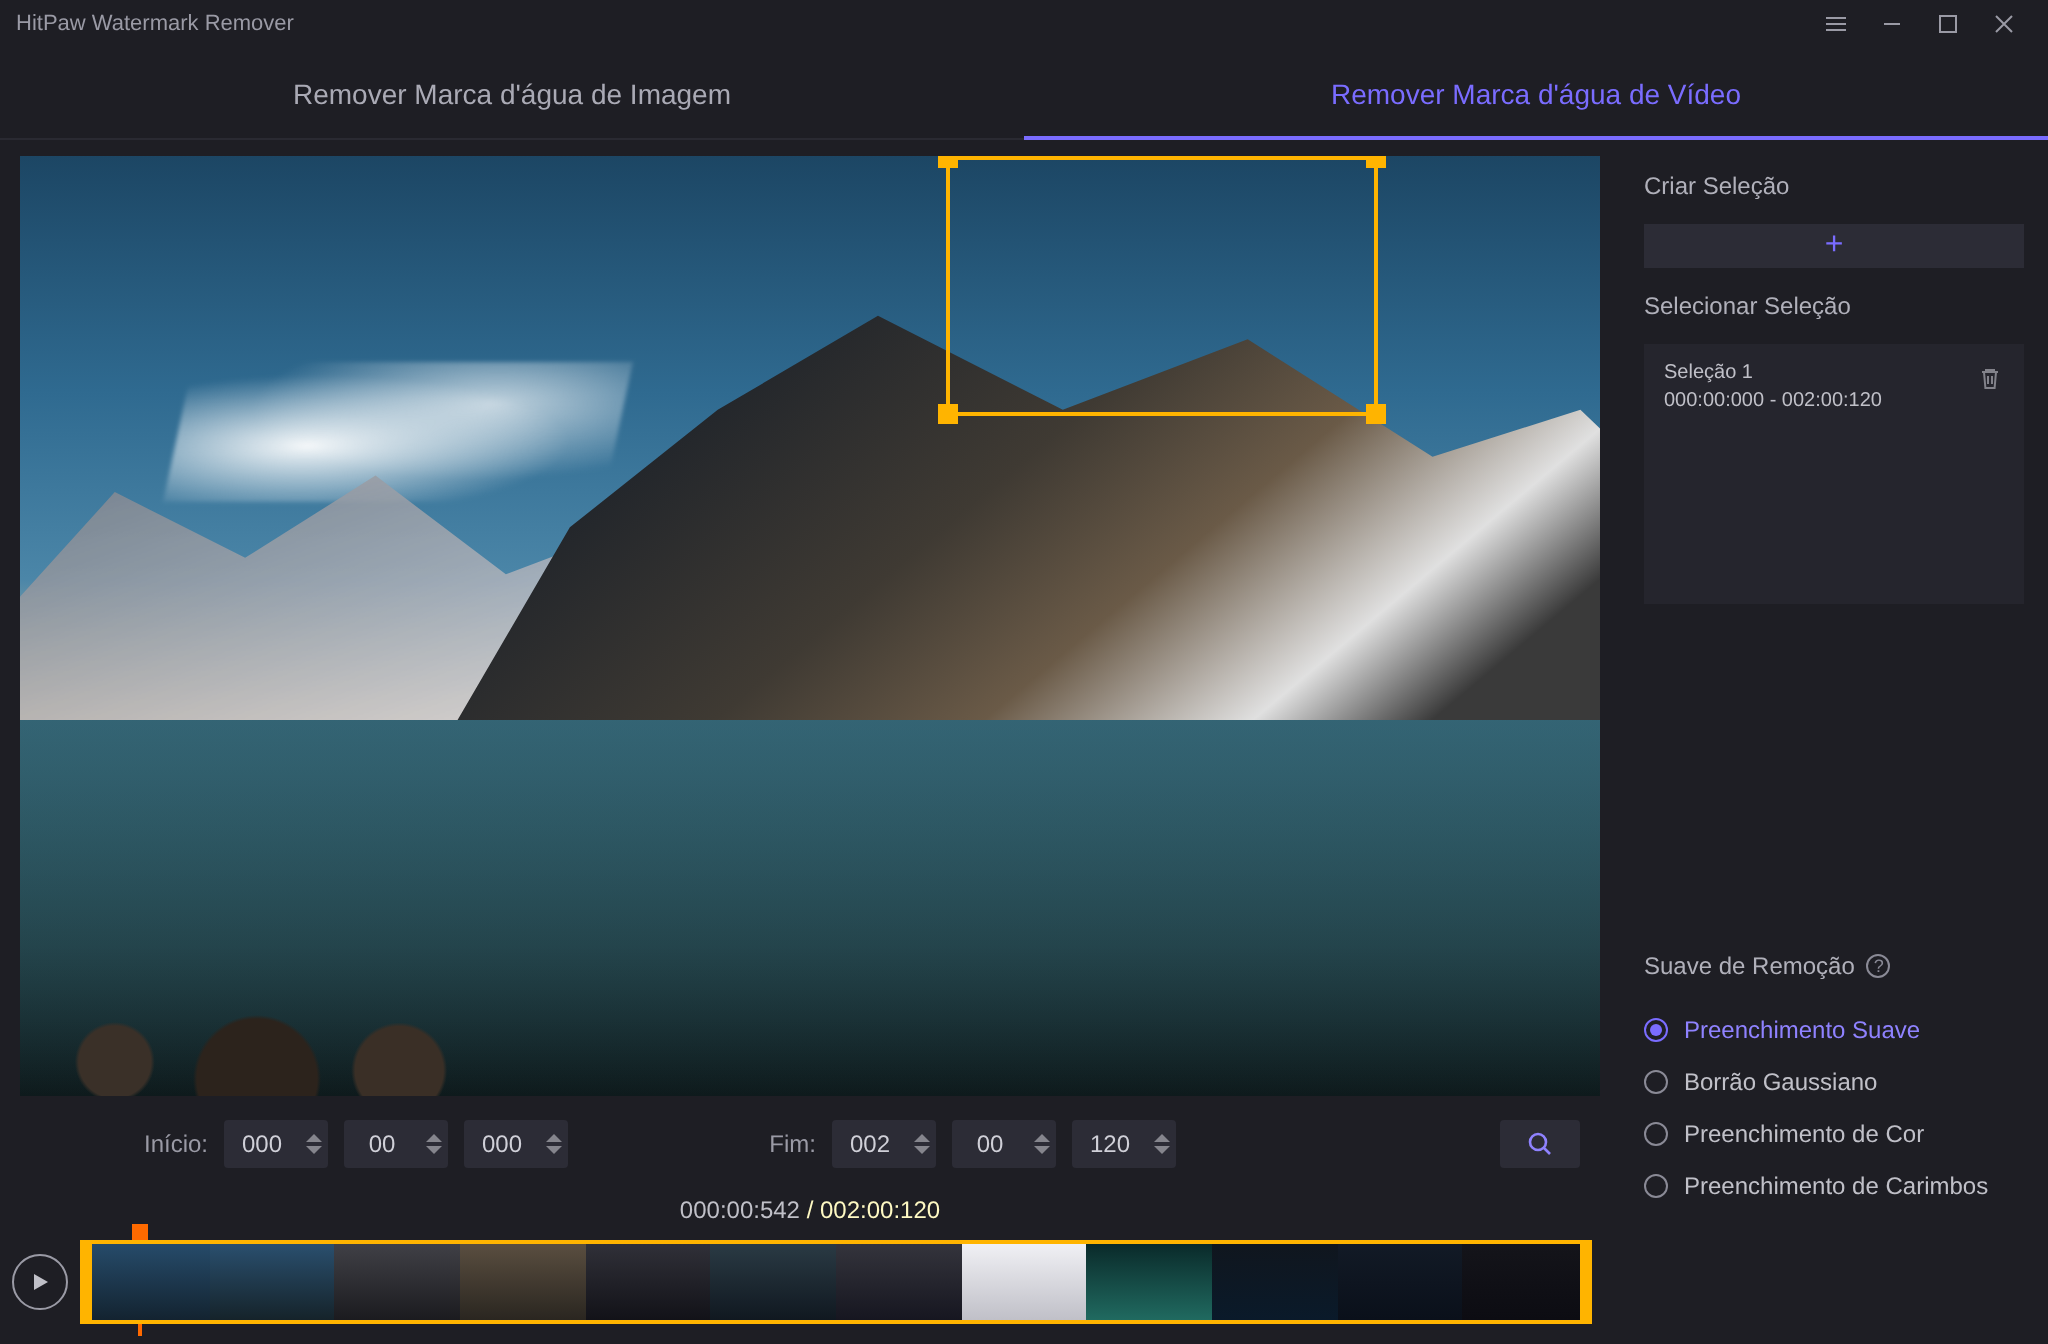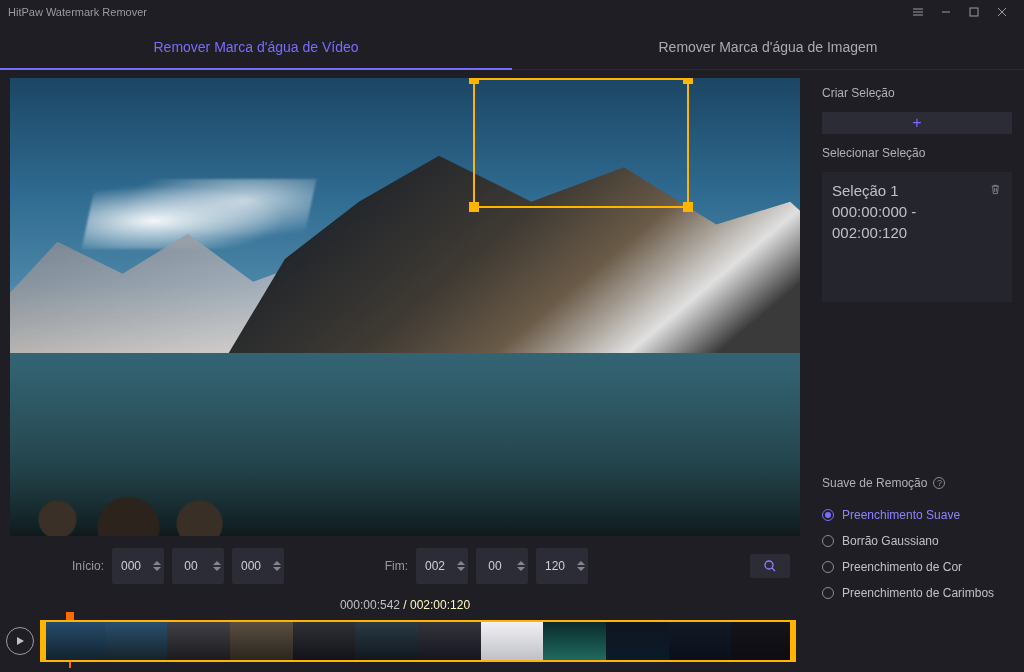--- a/index.html
+++ b/index.html
@@ -36,21 +36,21 @@
   .selbox { position: absolute; border: 2px solid #ffb400; top: 0px; left: 463px; width: 216px; height: 130px; }
   .handle { position: absolute; width: 10px; height: 10px; background: #ffb400; }
   .handle.tl { top: -6px; left: -6px; } 
   .handle.tr { top: -6px; right: -6px; }
   .handle.bl { bottom: -6px; left: -6px; }
   .handle.br { bottom: -6px; right: -6px; }
 
   
   .timectrl { display: flex; align-items: center; gap: 8px; padding: 8px 12px; font-size: 12px; color: #9a9aa5; margin-left: 44px; }
   .label { min-width: 48px; text-align: right; }
-  .spin { display: flex; align-items: center; background: #2c2c36; height: 36px; border-radius: 2px; }
+  .spin { display: flex; align-items: center; background: #2c2c36; height: 24px; border-radius: 2px; }
   .spin input { background: transparent; border: none; color: #d0d0d8; width: 38px; text-align: center; font-size: 12px; outline: none; }
   .spin .arrow { width: 14px; height: 24px; display: flex; flex-direction: column; justify-content: center; opacity: .6; }
   .spin .arrow::before, .spin .arrow::after { content: ""; width: 0; height: 0; border-left: 4px solid transparent; border-right: 4px solid transparent; margin: 1px auto; }
   .spin .arrow::before { border-bottom: 4px solid #c0c0c8; }
   .spin .arrow::after { border-top: 4px solid #c0c0c8; }
   .tc-spacer { width: 60px; }
   .magnify-btn { width: 40px; height: 24px; background: #2c2c36; border-radius: 2px; display: flex; align-items: center; justify-content: center; cursor: pointer; margin-left: auto; margin-right: 8px; }
   .magnify-btn svg { width: 14px; height: 14px; }
 
   
@@ -73,21 +73,21 @@
   
   .bottom { display: flex; padding: 10px 14px 14px 14px; }
   .btn-outline { width: 220px; height: 30px; border: 1px solid #7a6cff; color: #a89dff; display: flex; align-items: center; justify-content: center; font-size: 12px; cursor: pointer; }
   .btn-fill { width: 180px; height: 30px; background: #7a6cff; color: #fff; display: flex; align-items: center; justify-content: center; font-size: 12px; cursor: pointer; margin-left: auto; }
 
   
   .panel-label { font-size: 12px; color: #b0b0ba; display: flex; align-items: center; gap: 6px; }
   .add-btn { height: 22px; background: #2c2c36; display: flex; align-items: center; justify-content: center; color: #7a6cff; font-size: 16px; cursor: pointer; }
   .sel-list { background: #25252d; min-height: 130px; }
   .sel-item { padding: 8px 10px; display: flex; align-items: flex-start; justify-content: space-between; gap: 8px; }
-  .sel-item .txt { font-size: 15px; line-height: 1.4; }
+  .sel-item .txt { font-size: 10px; line-height: 1.4; }
   .trash { width: 14px; height: 14px; opacity: .6; cursor: pointer; margin-top: 2px; }
   .radios { display: flex; flex-direction: column; gap: 12px; font-size: 12px; margin-top: 6px; }
   .radio { display: flex; align-items: center; gap: 8px; cursor: pointer; }
   .radio .dot { width: 12px; height: 12px; border-radius: 50%; border: 1.5px solid #8a8a96; display: flex; align-items: center; justify-content: center; }
   .radio.active .dot { border-color: #7a6cff; }
   .radio.active .dot::after { content: ""; width: 6px; height: 6px; border-radius: 50%; background: #7a6cff; }
   .radio.active { color: #8f82ff; }
   .help-icon { width: 12px; height: 12px; border: 1px solid #8a8a96; border-radius: 50%; display: inline-flex; align-items: center; justify-content: center; font-size: 9px; color: #8a8a96; }
 </style>
 </head>
@@ -112,25 +112,25 @@
       </svg>
     </div>
   <div class="win-btn">
       <svg viewBox="0 0 12 12">
         <path d="M2 2l8 8M10 2l-8 8" stroke="#9a9aa5" stroke-width="1"></path>
       </svg>
     </div>
 </div>
 
 <div class="tabs">
+  <div class="tab">
+      <span>Remover Marca d'água de Imagem</span>
+    </div>
   <div class="tab active">
       <span>Remover Marca d'água de Vídeo</span>
-    </div>
-  <div class="tab">
-      <span>Remover Marca d'água de Imagem</span>
     </div>
 </div>
 
 <div class="main">
 
   <div class="left">
     <div class="preview">
       <div class="sky"></div>
       <div class="cloud"></div>
       <div class="mountain2"></div>

